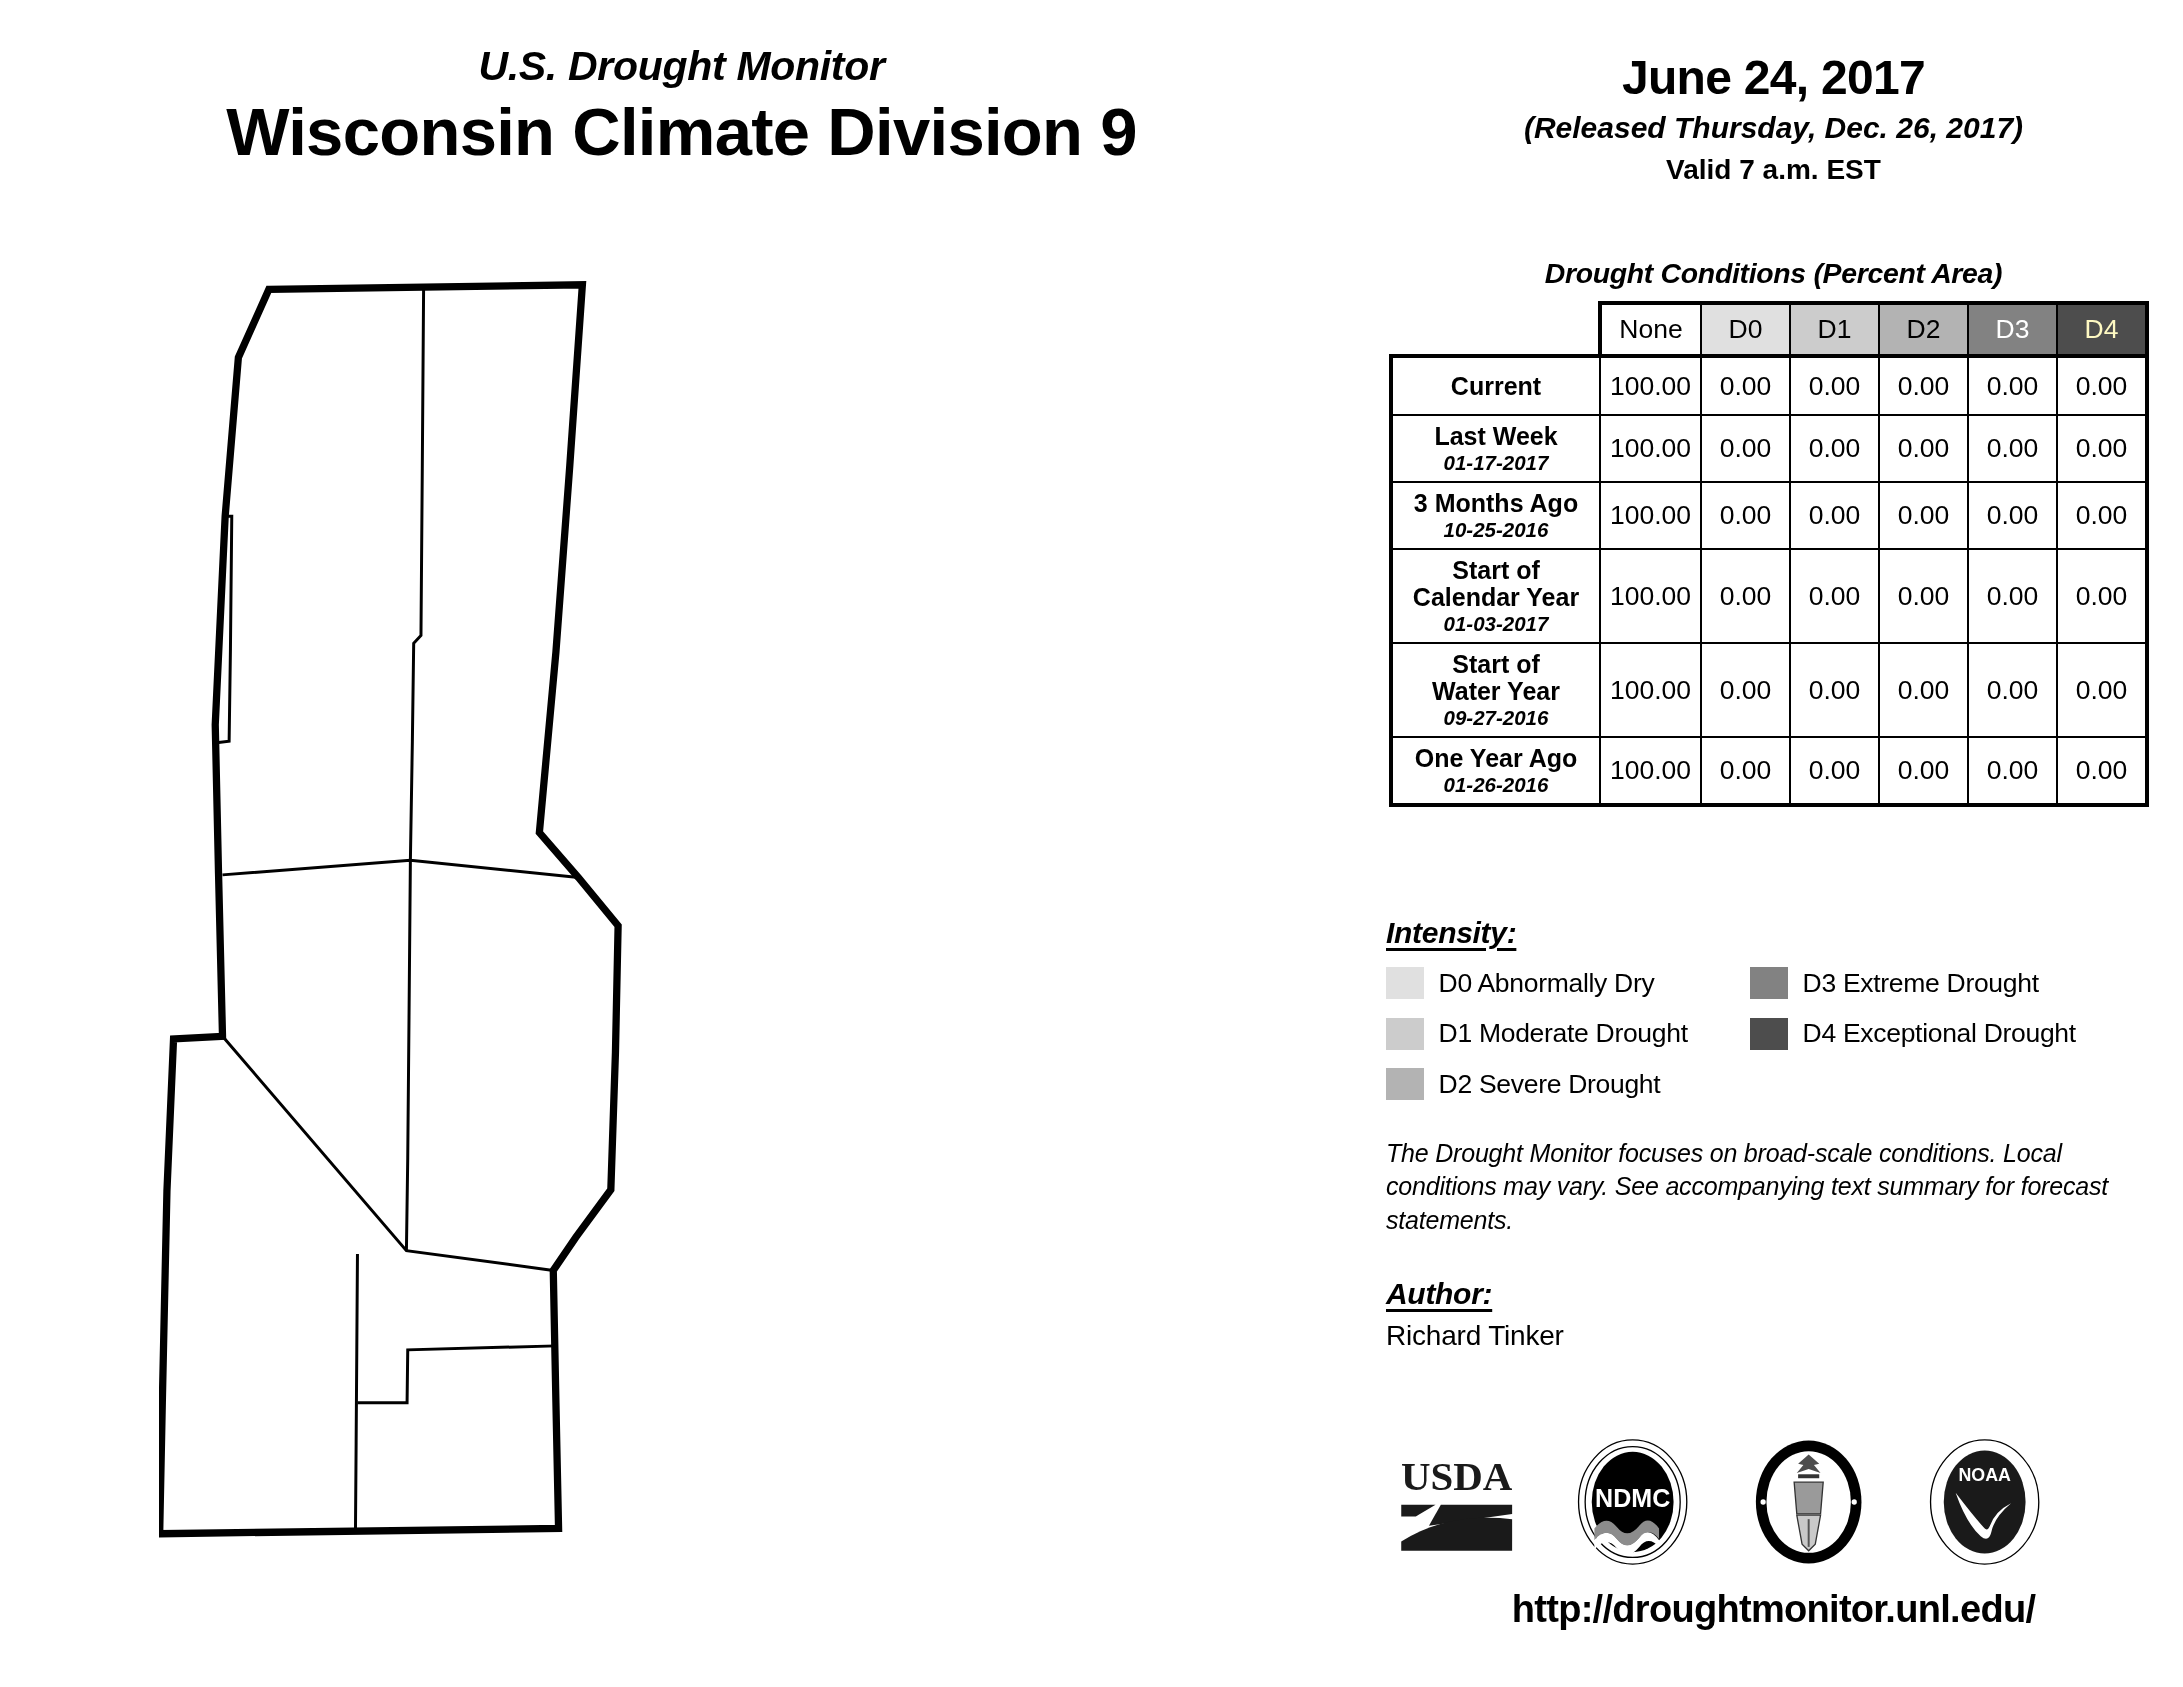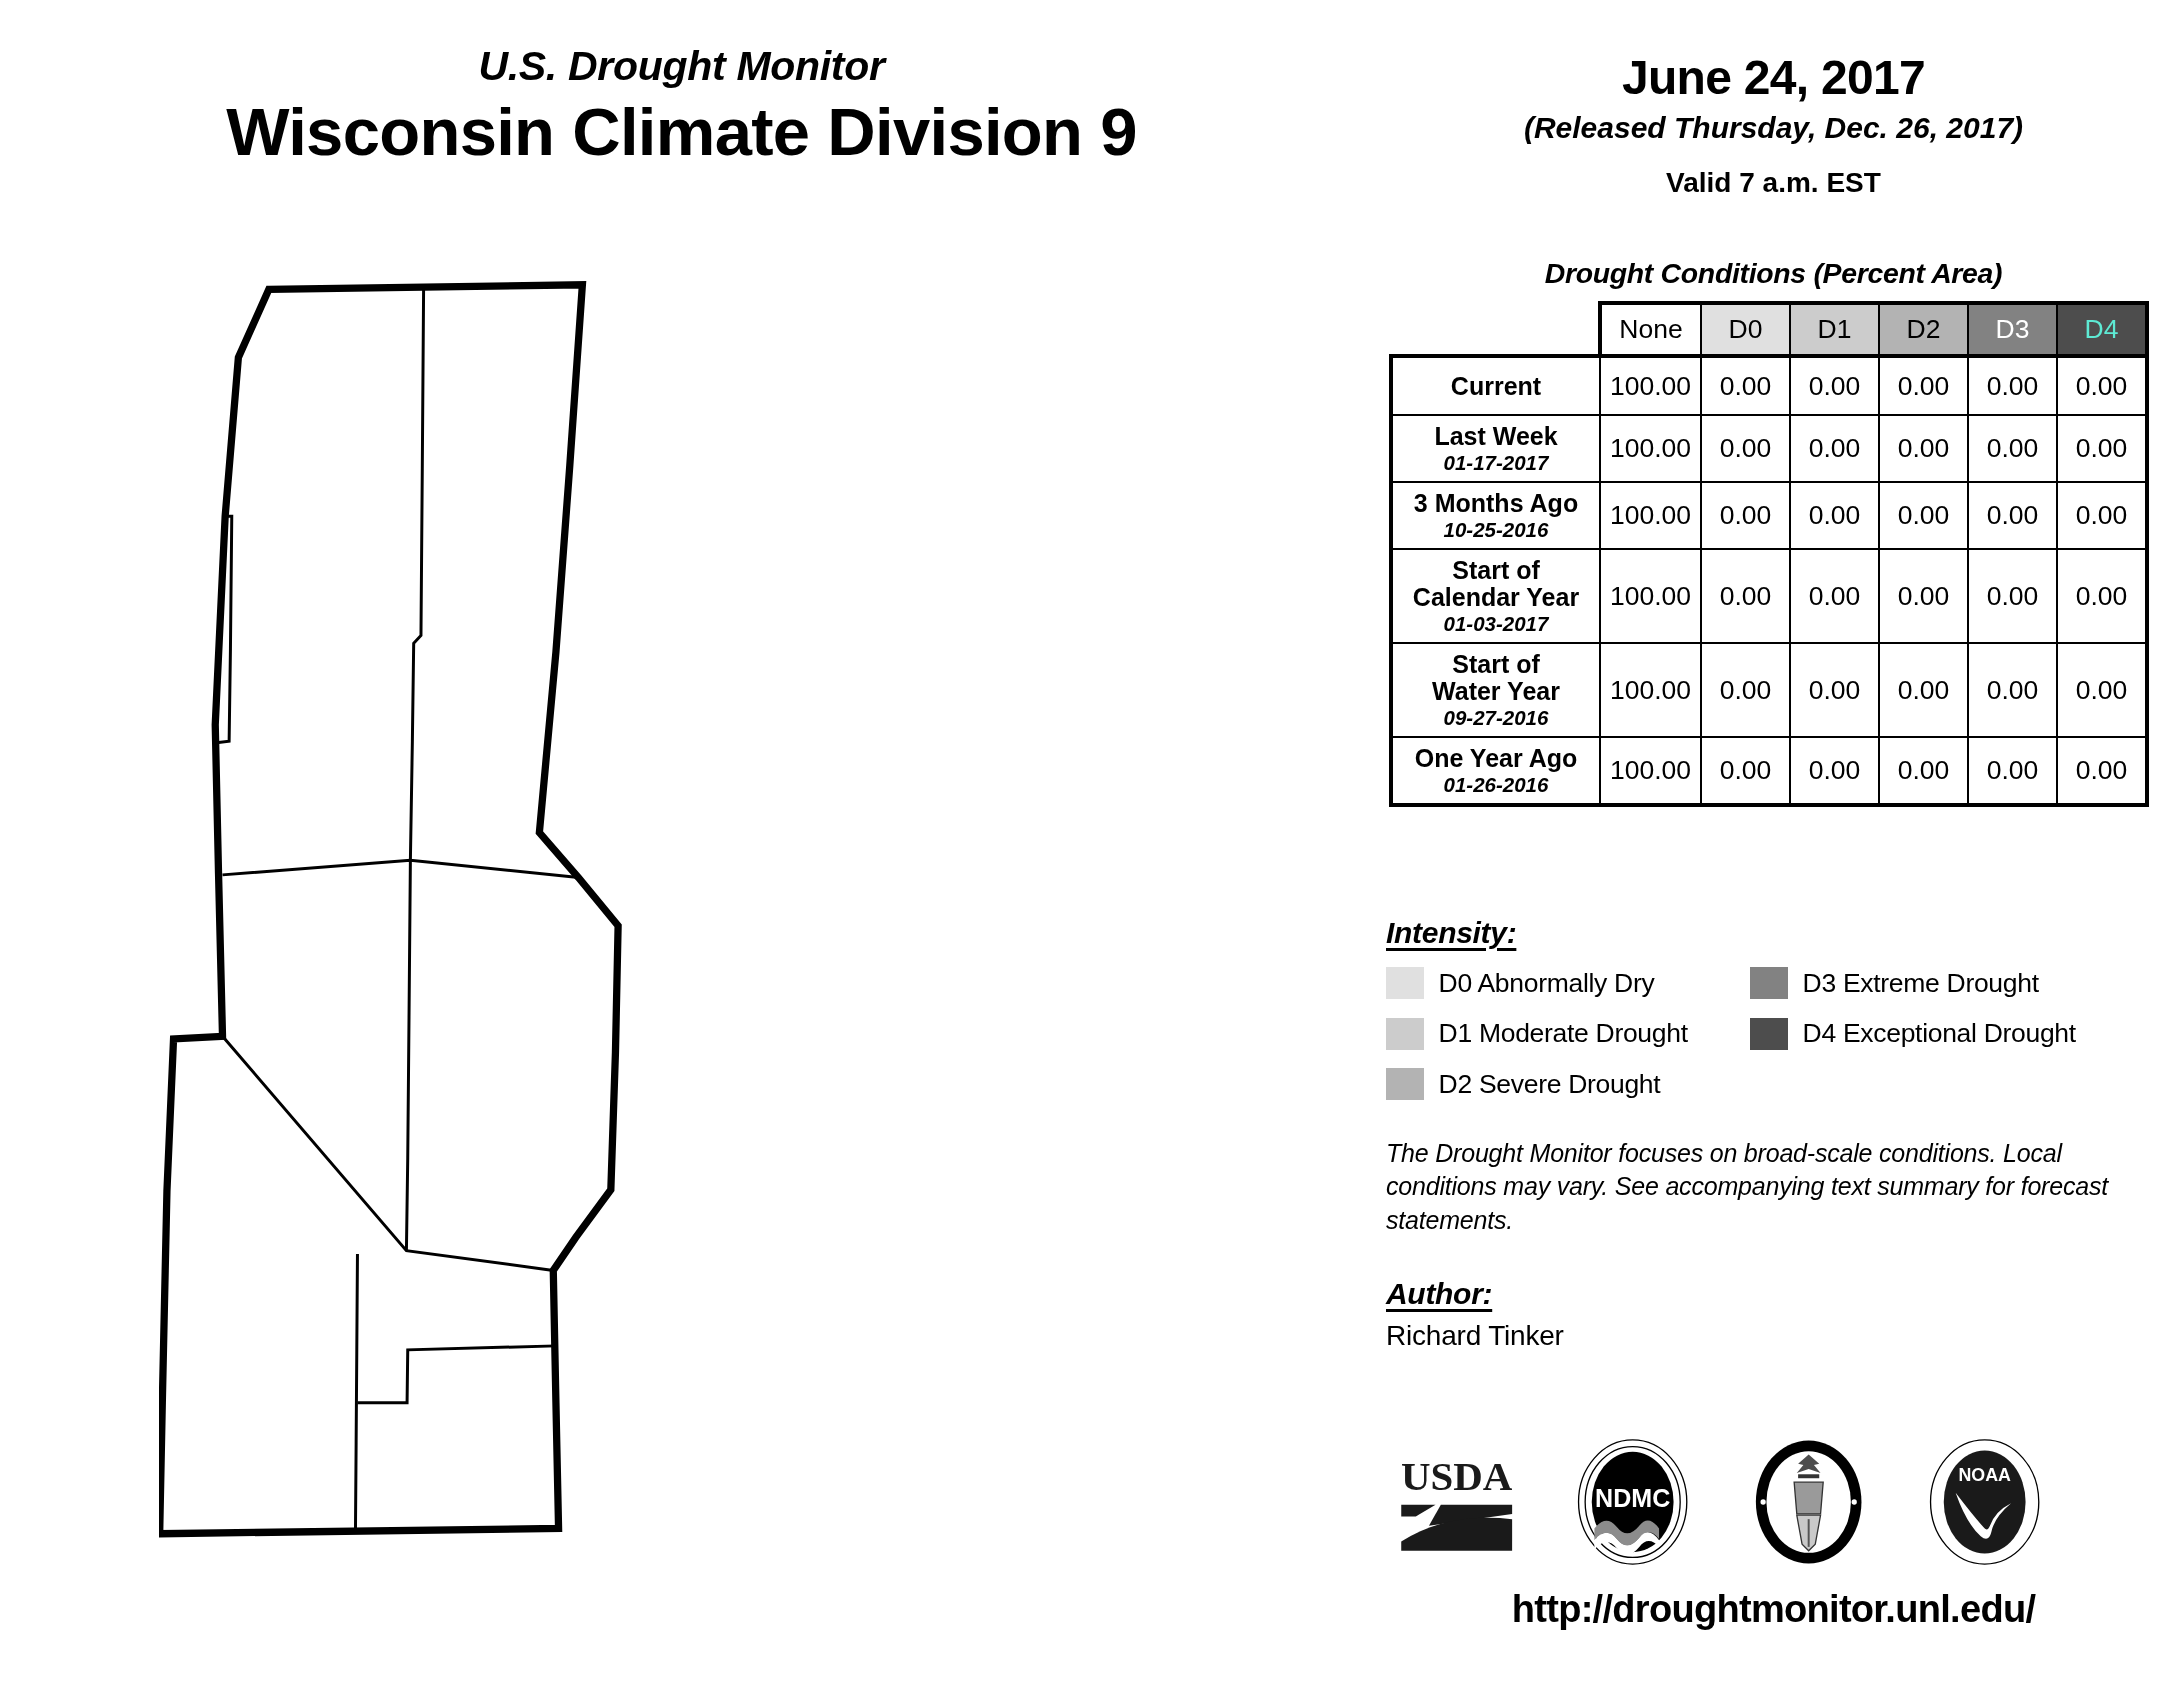--- a/index.html
+++ b/index.html
@@ -56,21 +56,21 @@
   #release-line {
     font-size: 30px;
     font-weight: bold;
     font-style: italic;
     margin-top: 8px;
     line-height: 1.1;
   }
   #valid-line {
     font-size: 28px;
     font-weight: bold;
-    margin-top: 24px;
+    margin-top: 11px;
     line-height: 1.1;
   }
 
   
   #map-panel {
     position: absolute;
     left: 159px;
     top: 278px;
     width: 1032px;
     height: 1330px;
@@ -317,21 +317,21 @@
 
 <table id="cond-table">
   <thead>
     <tr>
       <th class="spacer-cell"></th>
       <th class="dcat first col-none" style="background: rgb(255, 255, 255);">None</th>
       <th class="dcat col-d" style="background: rgb(224, 224, 224);">D0</th>
       <th class="dcat col-d" style="background: rgb(204, 204, 204);">D1</th>
       <th class="dcat col-d" style="background: rgb(179, 179, 179);">D2</th>
       <th class="dcat col-d" style="background: rgb(130, 130, 130); color: #ffffff;">D3</th>
-      <th class="dcat last col-d" style="background: rgb(77, 77, 77); color: #5eead4;">D4</th>
+      <th class="dcat last col-d" style="background: rgb(77, 77, 77); color: #fef9c3;">D4</th>
     </tr>
   </thead>
   <tbody id="table-body">
       <tr class="first-body">
         <td class="rowlabel">
           <span class="rl-title">Current</span>
         </td>
         <td class="valcell col-none">100.00</td>
         <td class="valcell col-d">0.00</td>
         <td class="valcell col-d">0.00</td>

